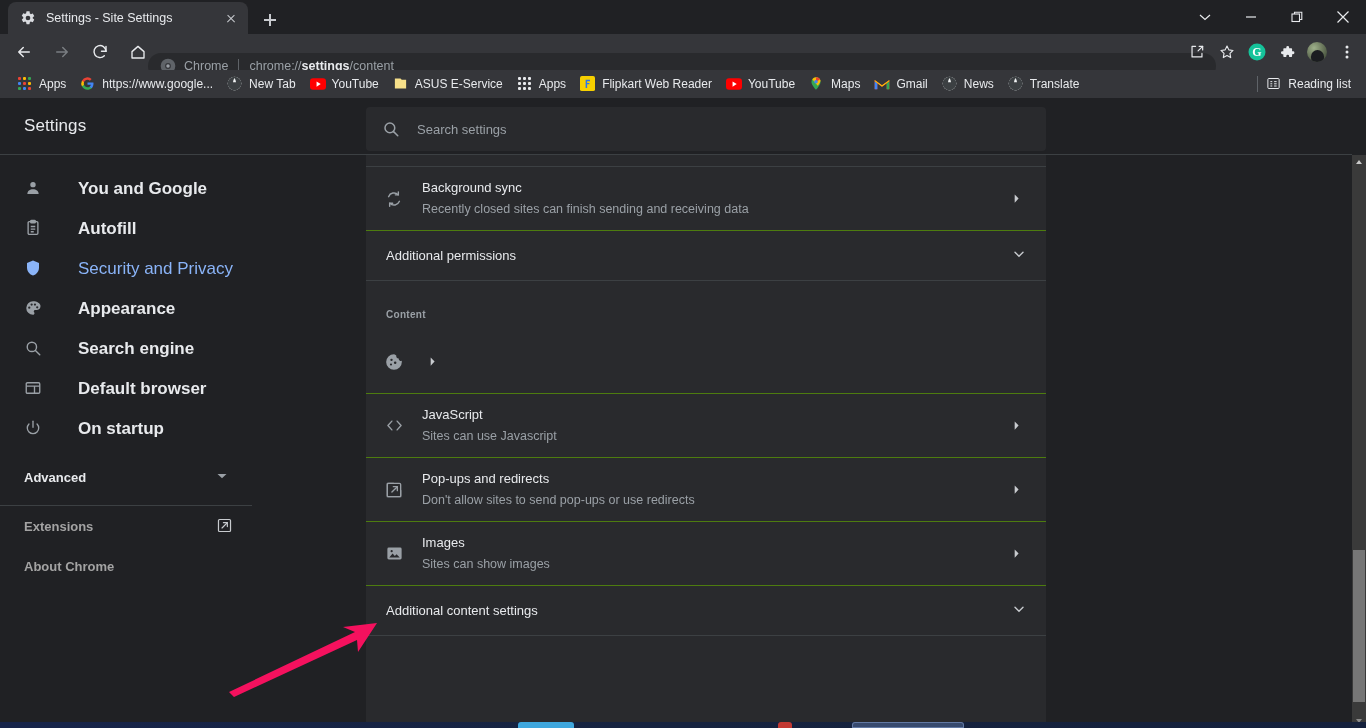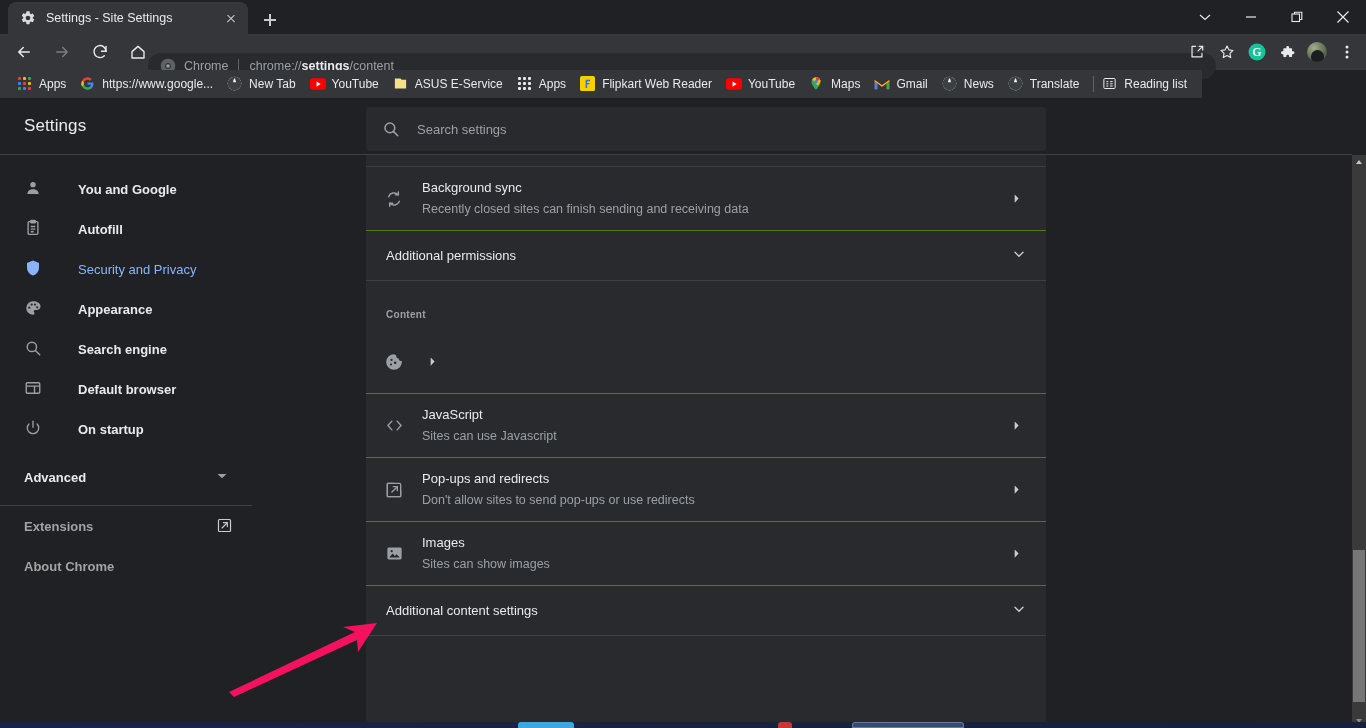--- a/index.html
+++ b/index.html
@@ -89,21 +89,21 @@
   }
   .avatar::after{
     content:''; position:absolute; left:4px; top:8px; width:13px; height:13px;
     border-radius:50% 50% 40% 40%; background:#1b1d20;
   }
   .dots{ position:absolute; left:50%; top:50%; transform:translate(-50%,-50%); }
   .dots i{ display:block; width:3px;height:3px;border-radius:50%;background:#e8eaed;margin:2px 0;}
 
   
   .bookmarks{
-    position:absolute; left:0; top:70px; width:1202px; height:28px;
+    position:absolute; left:0; top:70px; width:1366px; height:28px;
     background:#35363a; display:flex; align-items:center; padding-left:10px;
   }
   .bm{ display:flex; align-items:center; height:22px; padding:0 7px; border-radius:4px; flex:none;}
   .bm-ico{ width:16px; height:16px; position:relative; flex:none; margin-right:6px; }
   .bm-label{ color:#e8eaed; font-size:12px; white-space:nowrap; }
   .bm-sep{ width:1px; height:16px; background:#5f6368; margin:0 8px; flex:none; }
   .reading-list{ position:absolute; right:8px; display:flex; align-items:center; height:22px; padding:0 7px; }
 
   
   .gdots{ display:grid; grid-template-columns:repeat(3,3px); grid-template-rows:repeat(3,3px); gap:2px; }
@@ -136,21 +136,21 @@
 
   
   .sidebar{
     position:absolute; left:0; top:0; width:256px; height:574px; background:#202124;
     padding-top:14px;
   }
   .nav-item{
     display:flex; align-items:center; height:40px; padding-left:24px; position:relative;
   }
   .nav-item .nico{ width:20px; height:20px; flex:none; position:relative; }
-  .nav-item .nlabel{ margin-left:34px; font-size:13px; color:#e8eaed; font-weight:600; white-space:nowrap;}
+  .nav-item .nlabel{ margin-left:34px; font-size:17px; color:#e8eaed; font-weight:600; white-space:nowrap;}
   .nav-item.active .nlabel{ color:#8ab4f8; font-weight:400; }
   .nav-item .nico svg{ display:block; }
 
   .adv-row{
     display:flex; align-items:center; height:40px; padding-left:24px; margin-top:8px; width:256px;
   }
   .adv-row .nlabel{ font-size:13px; color:#e8eaed; font-weight:600; }
   .adv-caret{ position:absolute; left:216px; }
   .nav-divider{ height:1px; background:#3c4043; margin:8px 0 0 0; width:252px; }
   .plain-row{

